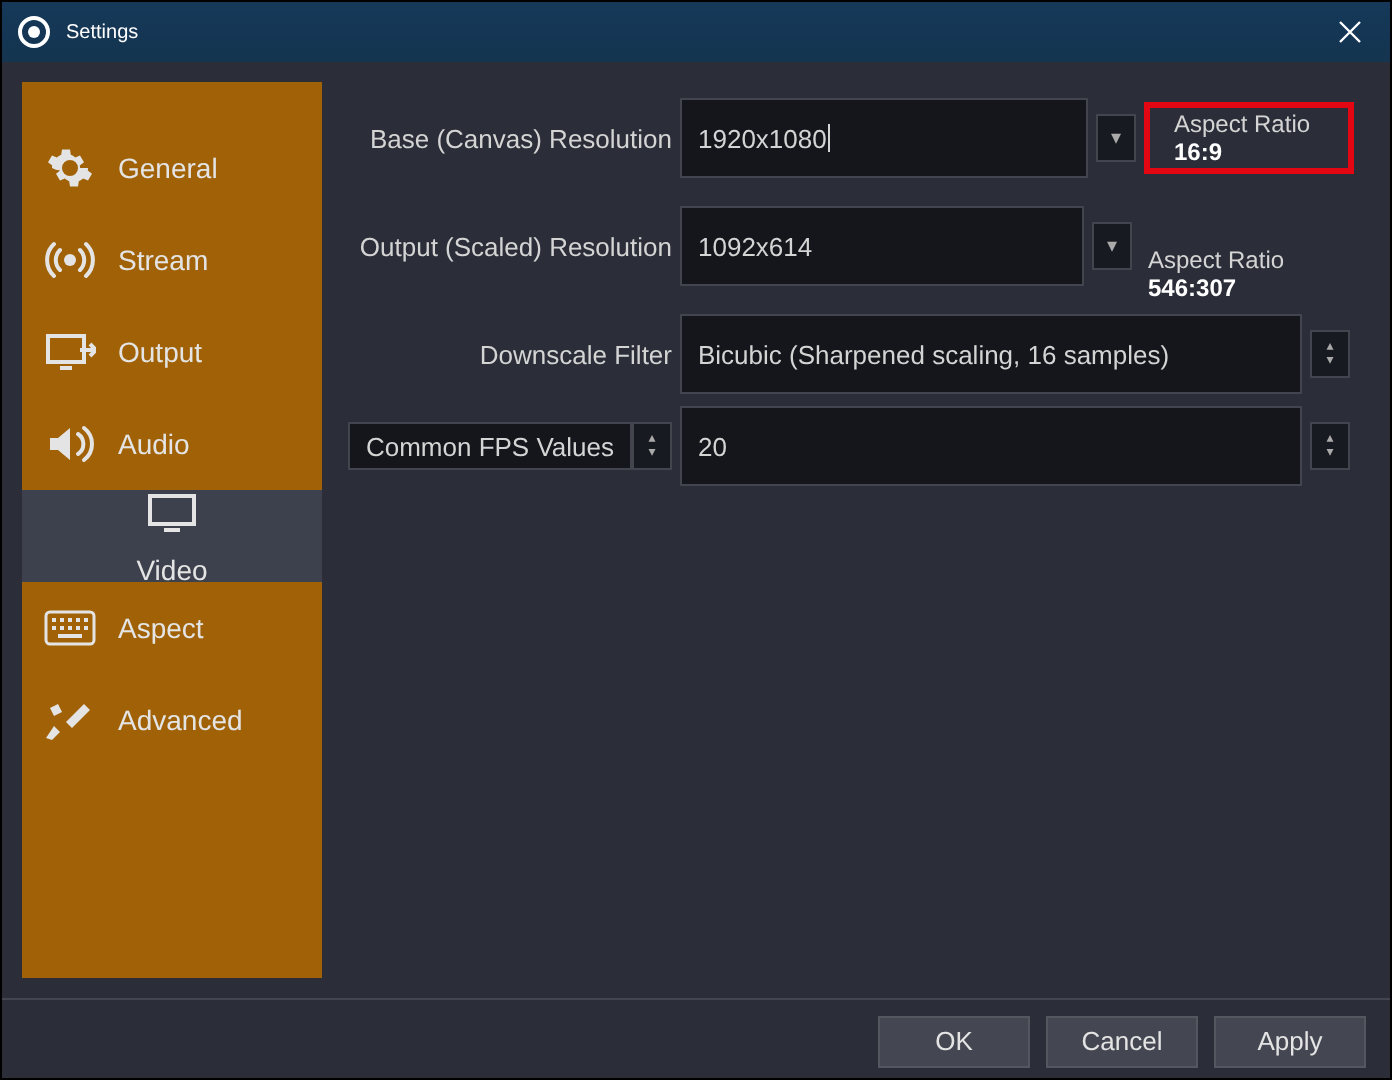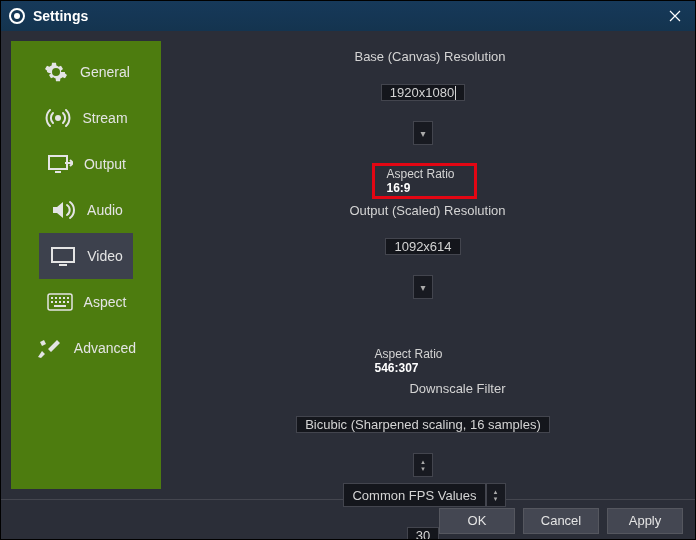--- a/index.html
+++ b/index.html
@@ -29,73 +29,72 @@
   position: relative;
 }
 .titlebar .app-icon::after {
   content:"";
   position:absolute;
   width:6px;height:6px;
   background:#fff;
   border-radius:50%;
   left:3px; top:3px;
 }
-.titlebar .title { flex: 1; font-size: 14px; font-weight: bold; }
+.titlebar .title { flex: 1; font-size: 10px; }
 .titlebar .close {
   width: 40px; height: 30px;
   display: flex; align-items: center; justify-content: center;
   margin-right: -8px;
   color: #fff;
 }
 
 .content {
   display: flex;
   height: 468px;
   background: #2b2e38;
   padding: 10px;
 }
 .sidebar {
   width: 150px;
-  background: #4d7c0f;
+  background: #a16207;
   display: flex;
   flex-direction: column;
-  padding-top: 8px;
-  align-items: center;
+  padding-top: 20px;
 }
 .sidebar-item {
   display: flex;
   align-items: center;
   height: 46px;
   padding: 0 10px;
   color: #e4e4e4;
   font-size: 14px;
   cursor: pointer;
   gap: 10px;
 }
 .sidebar-item.active {
   background: #3d414d;
+  flex-direction: column;
 }
 .sidebar-item .icon {
   width: 28px;
   display: flex;
   justify-content: center;
   align-items: center;
 }
 .sidebar-item svg { fill: #e4e4e4; }
 
 .form-area {
   flex: 1;
   padding: 8px 10px 0 10px;
 }
 .form-row {
   display: flex;
   align-items: center;
   margin-bottom: 6px;
-  gap: 20px;
-  flex-direction: column;
+  gap: 4px;
 }
 .form-label {
   width: 165px;
   text-align: right;
   color: #d4d4d4;
   font-size: 13px;
 }
 .form-input {
   flex: 1;
   height: 40px;
@@ -315,21 +314,21 @@
       <div class="form-label" style="display:flex;justify-content:flex-end;align-items:center;gap:0;">
         <div style="background:#14161c;border:1px solid #43454e;height:24px;display:flex;align-items:center;padding:0 8px;">
             <span>Common FPS Values</span>
           </div>
         <div class="stepper-btn">
             <span>▴</span>
             <span>▾</span>
           </div>
       </div>
       <div class="form-input">
-          <span>30</span>
+          <span>20</span>
         </div>
       <div class="stepper-btn">
           <span>▴</span>
           <span>▾</span>
         </div>
     </div>
 
   </div>
 </div>
 

